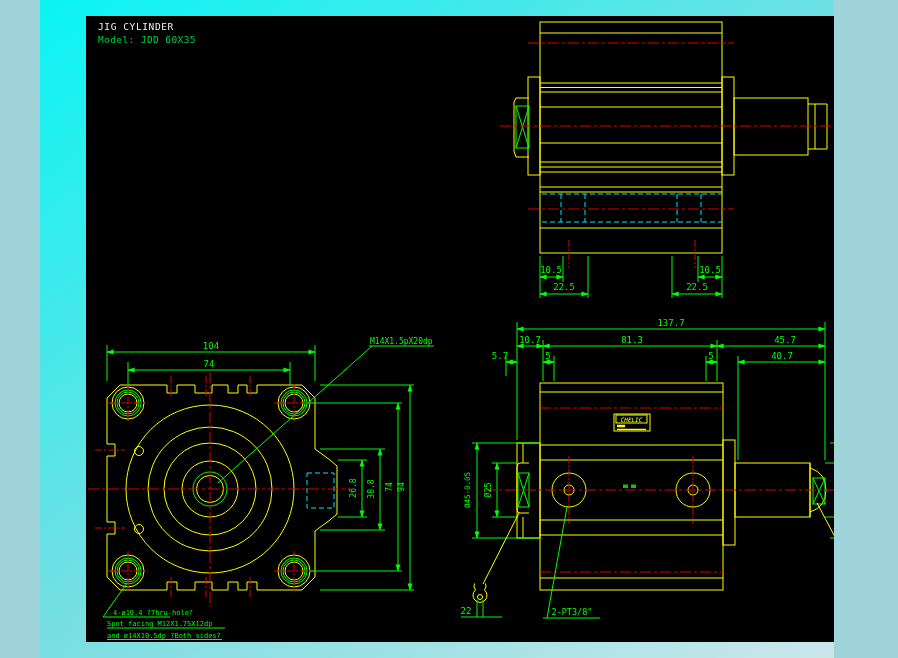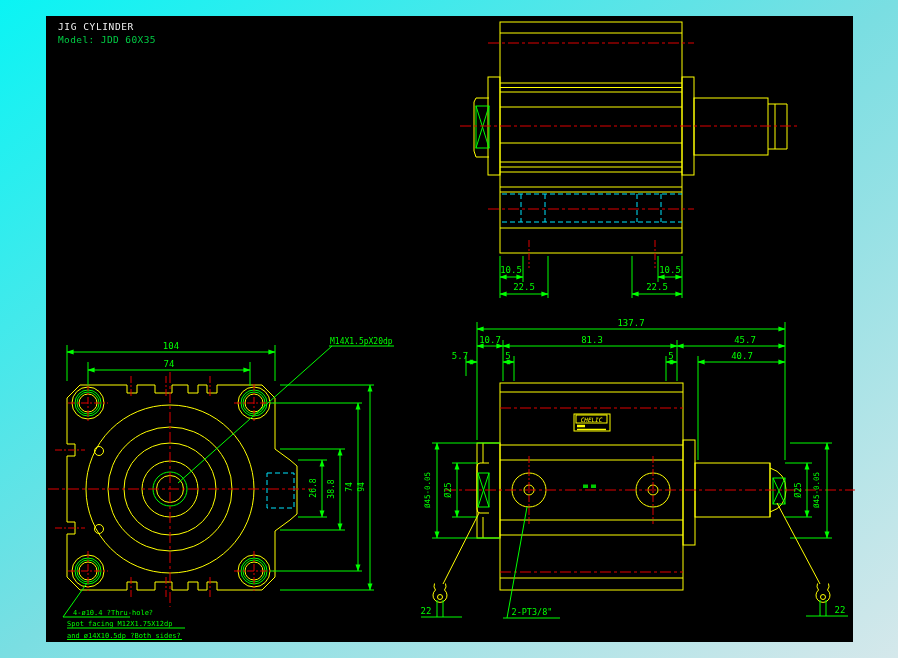--- a/index.html
+++ b/index.html
@@ -1,17 +1,17 @@
 <!DOCTYPE html>
 <html><head>
 <meta charset="utf-8">
 <style>
   html,body{margin:0;padding:0;background:#9fd4da;}
-  #stage{position:relative;width:898px;height:658px;overflow:hidden;
-         font-family:"DejaVu Sans Mono",monospace;}
+  #stage{position:relative;width:794px;height:658px;overflow:hidden;
+         font-family:"DejaVu Sans Mono",monospace;padding-left:40px;}
   svg text{font-family:"DejaVu Sans Mono",monospace;}
   .yl{stroke:#FFFF00;fill:none;stroke-width:1;}
   .gn{stroke:#00FF00;fill:none;stroke-width:1;}
   .rd{stroke:#DE0000;fill:none;stroke-width:1;stroke-dasharray:11 3 3 3;}
   .rds{stroke:#DE0000;fill:none;stroke-width:1;stroke-dasharray:7 2 2 2;}
   .cy{stroke:#00E5FF;fill:none;stroke-width:1;stroke-dasharray:5 3;}
   .dim{marker-start:url(#ga);marker-end:url(#ga);}
   .gtxt{fill:#00FF00;}
   .ytxt{fill:#FFFF00;}
 </style>

